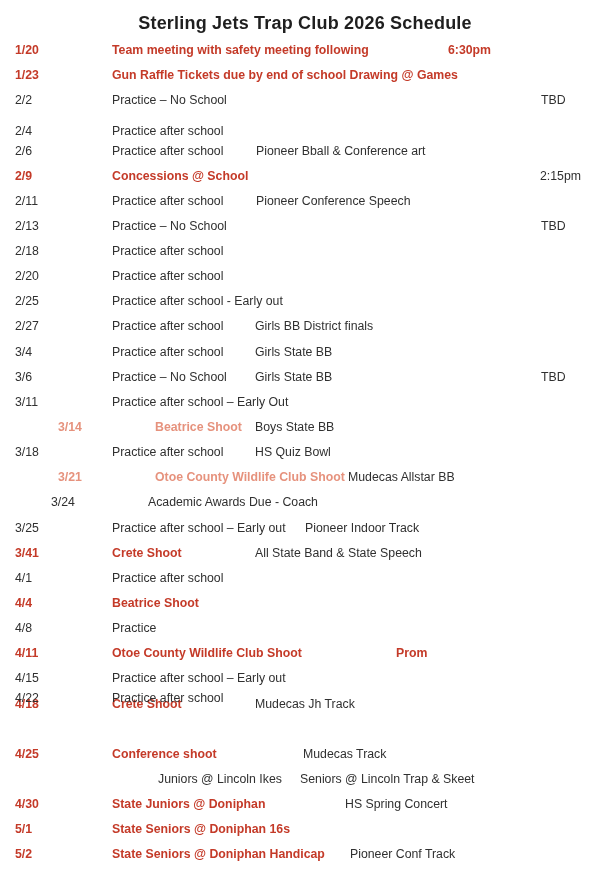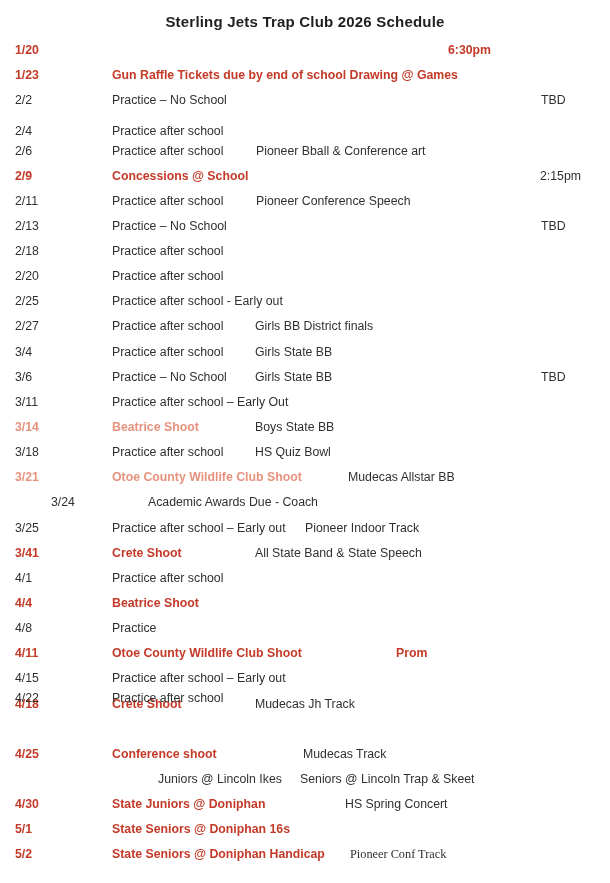--- a/index.html
+++ b/index.html
@@ -14,51 +14,52 @@
     background: #ffffff;
     overflow: hidden;
     font-family: "Liberation Sans", "DejaVu Sans", sans-serif;
   }
   .page-title {
     position: absolute;
     top: 13px;
     left: 0;
     width: 100%;
     text-align: center;
-    font-size: 15px;
+    font-size: 18px;
     font-weight: bold;
     color: #1f1f1f;
     letter-spacing: 0.2px;
   }
   .schedule-row {
     position: absolute;
     left: 0;
     width: 492px;
     height: 25px;
   }
   .cell {
     position: absolute;
     top: 0;
     white-space: nowrap;
     font-size: 12.3px;
     line-height: 13px;
   }
   .style-black { color: #303030; font-weight: normal; }
   .style-red   { color: #c43a28; font-weight: bold; }
-  .style-faded { color: #e6927d; font-weight: bold; }
+  .style-faded { color: #e6927d; font-weight: bold; margin-left: 43px; }
   .row-date { left: 15px; }
 </style>
 </head>
 <body>
 
 <div id="document-page">
   <div class="page-title">Sterling Jets Trap Club 2026 Schedule</div>
   <div id="schedule-rows">
       <div class="schedule-row" style="top: 44px;">
         <span class="cell row-date style-red">1/20</span>
+        <span class="cell style-red" style="left: 112px;">Team meeting with safety meeting following</span>
         <span class="cell style-red" style="left: 448px;">6:30pm</span>
       </div>
       <div class="schedule-row" style="top: 69.135px;">
         <span class="cell row-date style-red">1/23</span>
         <span class="cell style-red" style="left: 112px;">Gun Raffle Tickets due by end of school Drawing @ Games</span>
       </div>
       <div class="schedule-row" style="top: 94.27px;">
         <span class="cell row-date style-black">2/2</span>
         <span class="cell style-black" style="left: 112px;">Practice – No School</span>
         <span class="cell style-black" style="left: 541px;">TBD</span>
@@ -192,16 +193,16 @@
         <span class="cell style-red" style="left: 112px;">State Juniors @ Doniphan</span>
         <span class="cell style-black" style="left: 345px;">HS Spring Concert</span>
       </div>
       <div class="schedule-row" style="top: 823.185px;">
         <span class="cell row-date style-red">5/1</span>
         <span class="cell style-red" style="left: 112px;">State Seniors @ Doniphan 16s</span>
       </div>
       <div class="schedule-row" style="top: 848.32px; padding-left: 12px;">
         <span class="cell row-date style-red">5/2</span>
         <span class="cell style-red" style="left: 112px;">State Seniors @ Doniphan Handicap</span>
-        <span class="cell style-black" style="left: 350px; font-family: Liberation Serif, serif;">Pioneer Conf Track</span>
+        <span class="cell style-black" style="left: 350px;">Pioneer Conf Track</span>
       </div>
     </div>
 </div>
 
 </body></html>

